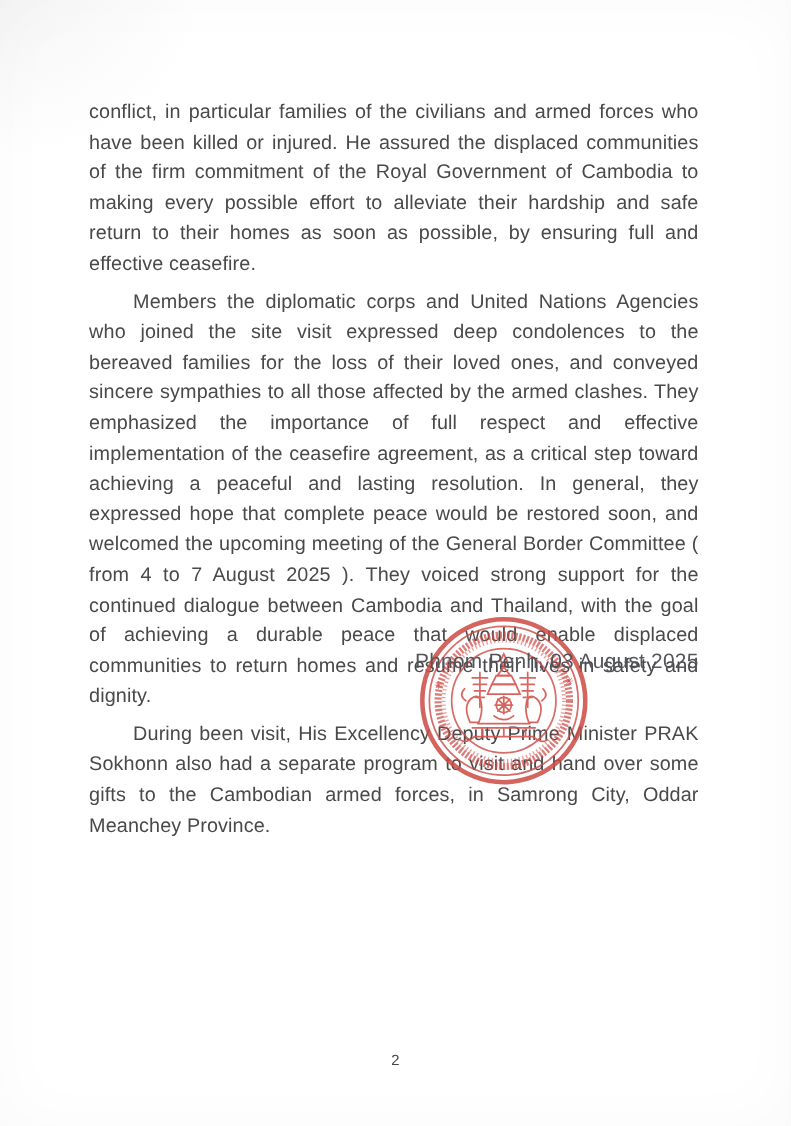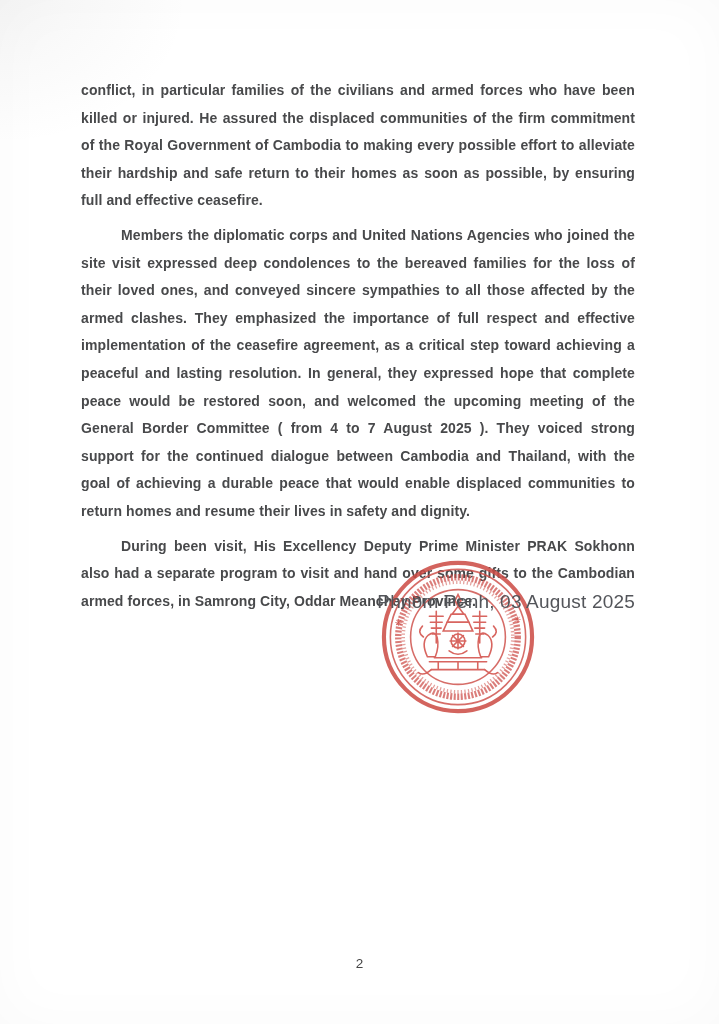--- a/index.html
+++ b/index.html
@@ -22,29 +22,28 @@
     content: "";
     position: absolute;
     left: 0; top: 0;
     width: 260px; height: 200px;
     background: radial-gradient(120% 120% at 0% 0%, rgba(120,120,120,0.07) 0%, rgba(120,120,120,0.0) 60%);
     pointer-events: none;
   }
   .content {
     position: absolute;
     left: 81px;
-    top: 77px;
+    top: 88px;
     width: 554px;
     color: #48494b;
-    font-size: 14px;
+    font-size: 18px;
     line-height: 27.6px;
     letter-spacing: 0.1px;
     text-align: justify;
     z-index: 1;
-    font-weight: bold;
   }
   .content p {
     margin: 0 0 7px 0;
   }
   .content p.indent {
     text-indent: 40px;
   }
   .seal {
     position: absolute;
     left: 379px;

